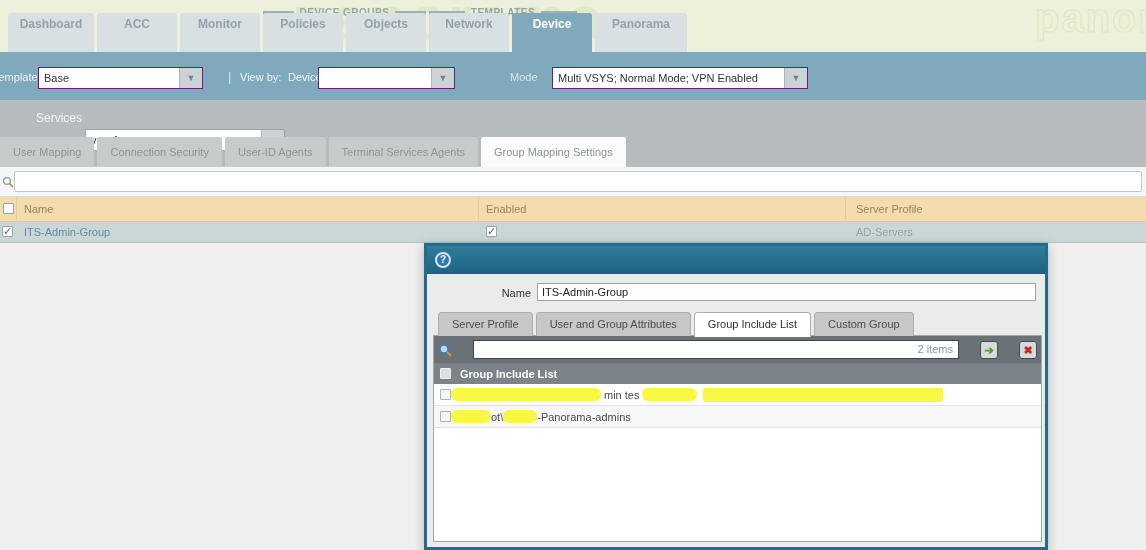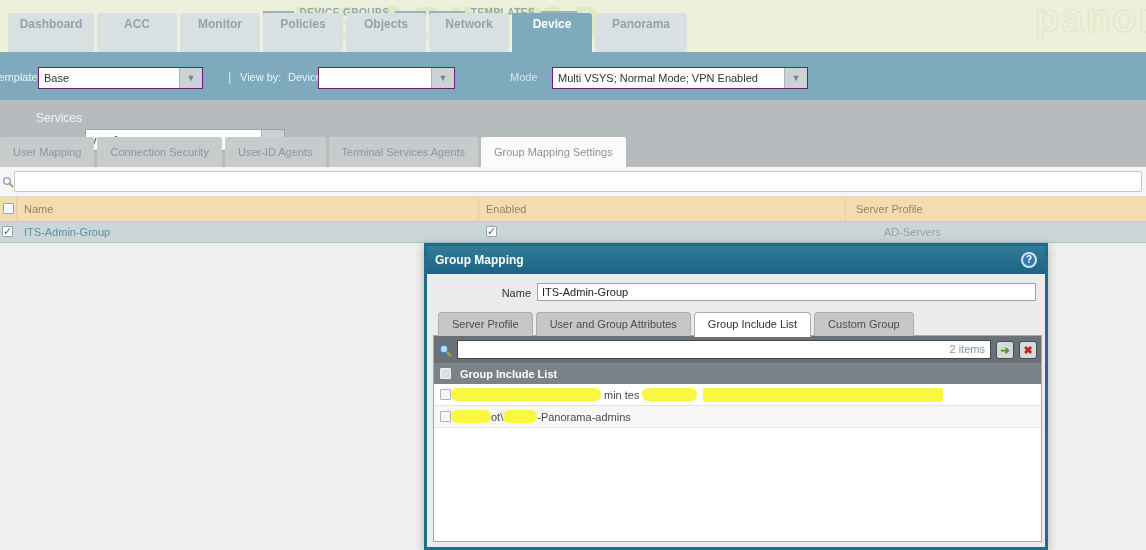--- a/index.html
+++ b/index.html
@@ -57,21 +57,21 @@
   .dlg-title { height:28px; background:linear-gradient(#2f7d9b,#1d6383); display:flex; align-items:center; padding:0 8px; }
   .dlg-title-text { flex:1; color:#fff; font-size:12px; font-weight:bold; }
   .help-icon { width:16px; height:16px; border-radius:50%; background:#3577b5; border:2px solid #d4e4f0; color:#fff; font-size:10px; font-weight:bold; text-align:center; line-height:12px; cursor:pointer; }
   .dlg-body { position:relative; height:273px; }
   .dlg-name-label { position:absolute; left:0px; top:13px; width:104px; text-align:right; font-size:11px; color:#333; }
   .dlg-name-input { position:absolute; left:110px; top:9px; width:499px; height:18px; border:1px solid #a2a2a2; font-size:11px; padding:0 4px; color:#222; background:#fff; font-family:"Liberation Sans",sans-serif; }
   .dlg-tabs { position:absolute; left:11px; top:38px; height:24px; display:flex; gap:3px; z-index:2; }
   .dlg-tab { height:24px; line-height:22px; padding:0 13px; font-size:11px; color:#4c4c4c; background:#c7c7c7; border:1px solid #adadad; border-bottom:none; border-radius:4px 4px 0 0; white-space:nowrap; cursor:pointer; }
   .dlg-tab.active { background:#ffffff; height:25px; color:#333; }
   .panel { position:absolute; left:6px; top:61px; width:609px; height:207px; background:#fff; border:1px solid #a7a7a7; }
-  .ptoolbar { height:27px; background:#6a7177; display:flex; align-items:center; padding:0 4px; gap:5px; }
+  .ptoolbar { height:27px; background:#6a7177; display:flex; align-items:center; padding:0 4px; gap:21px; }
   .search-wrap { flex:1; position:relative; }
   .search-wrap input { width:100%; height:19px; border:1px solid #3f464c; font-size:11px; padding:0 52px 0 4px; font-family:"Liberation Sans",sans-serif; }
   .items-count { position:absolute; right:6px; top:3px; font-size:11px; color:#8b9296; }
   .tb-btn { width:18px; height:18px; border-radius:3px; background:#d5dadc; border:1px solid #454d55; font-size:11px; font-weight:bold; text-align:center; line-height:16px; cursor:pointer; }
   .tb-btn.go { color:#4f9b1f; }
   .tb-btn.clear { color:#c0271c; }
   .plist-header { height:21px; background:#7b8288; display:flex; align-items:center; padding:0 6px; gap:9px; }
   .plist-header .checkbox { background:#dde1e3; border-color:#eef1f2; }
   .plist-header-text { color:#fff; font-size:11px; font-weight:bold; }
   .prow { height:22px; display:flex; align-items:center; padding:0 6px; border-bottom:1px solid #e3e3e3; background:#fff; }
@@ -166,28 +166,27 @@
     <span class="th-div" style="left:478px;"></span>
     <span class="th-text" style="left:486px;">Enabled</span>
     <span class="th-div" style="left:845px;"></span>
     <span class="th-text" style="left:856px;">Server Profile</span>
   </div>
 
   <div class="trow">
     <span class="checkbox checked cb-abs" style="left:2px;top:4px;"></span>
     <span class="td-text" style="left:24px;color:#5d90a3;">ITS-Admin-Group</span>
     <span class="checkbox checked cb-abs" style="left:486px;top:4px;"></span>
-    <span class="td-text" style="left:884px;color:#99a1a4;">AD-Servers</span>
+    <span class="td-text" style="left:856px;color:#99a1a4;">AD-Servers</span>
   </div>
 
   <div class="pagebg"></div>
 
   <div class="dialog">
     <div class="dlg-title">
-      <span class="dlg-title-text">Group Mapping</span>
       <span class="help-icon">?</span>
     </div>
     <div class="dlg-body">
       <span class="dlg-name-label">Name</span>
       <input class="dlg-name-input" type="text" value="ITS-Admin-Group" style="">
       <div class="dlg-tabs">
         <div class="dlg-tab">Server Profile</div>
         <div class="dlg-tab">User and Group Attributes</div>
         <div class="dlg-tab active">Group Include List</div>
         <div class="dlg-tab">Custom Group</div>

